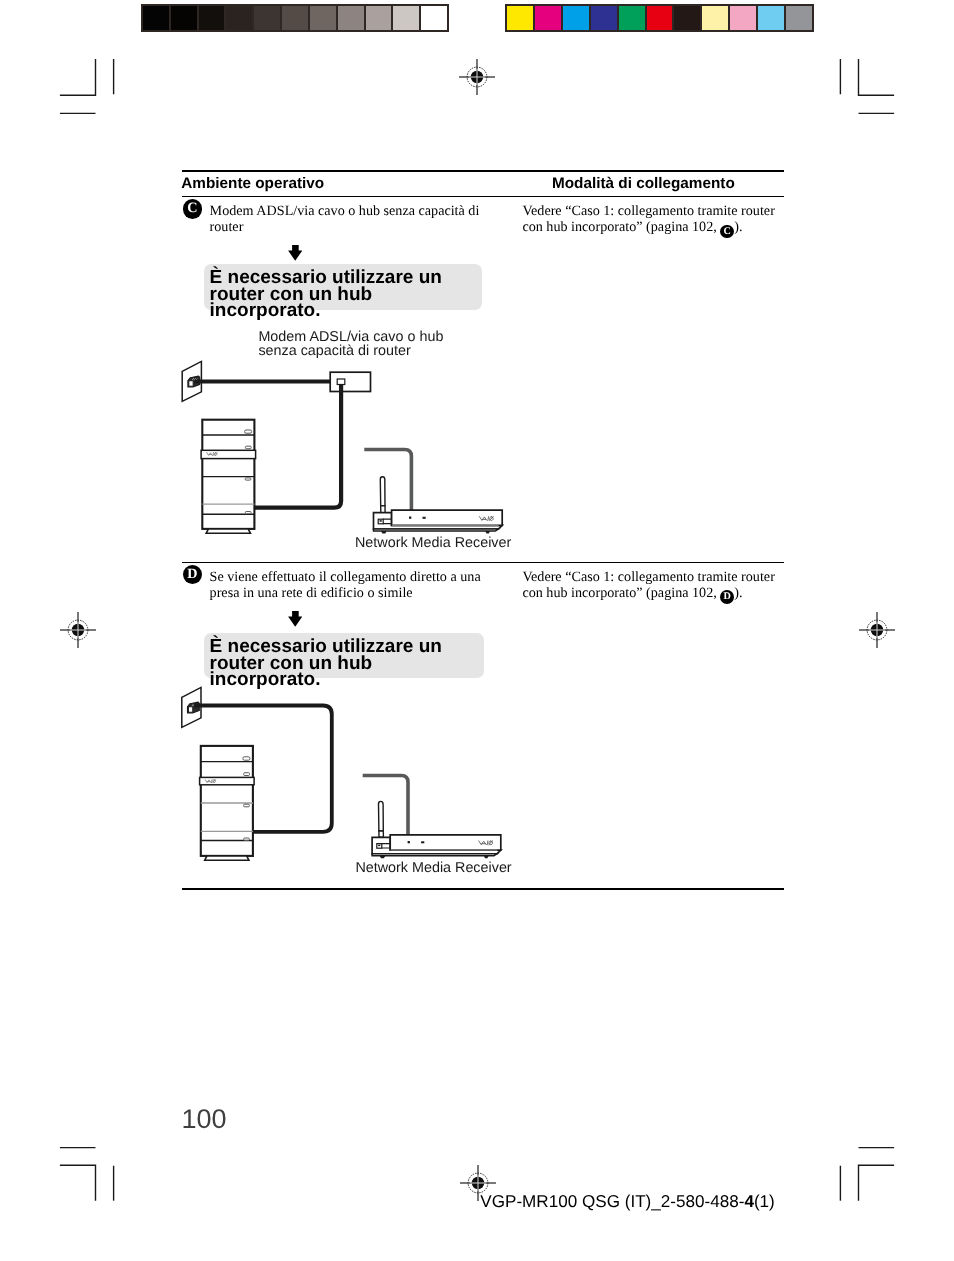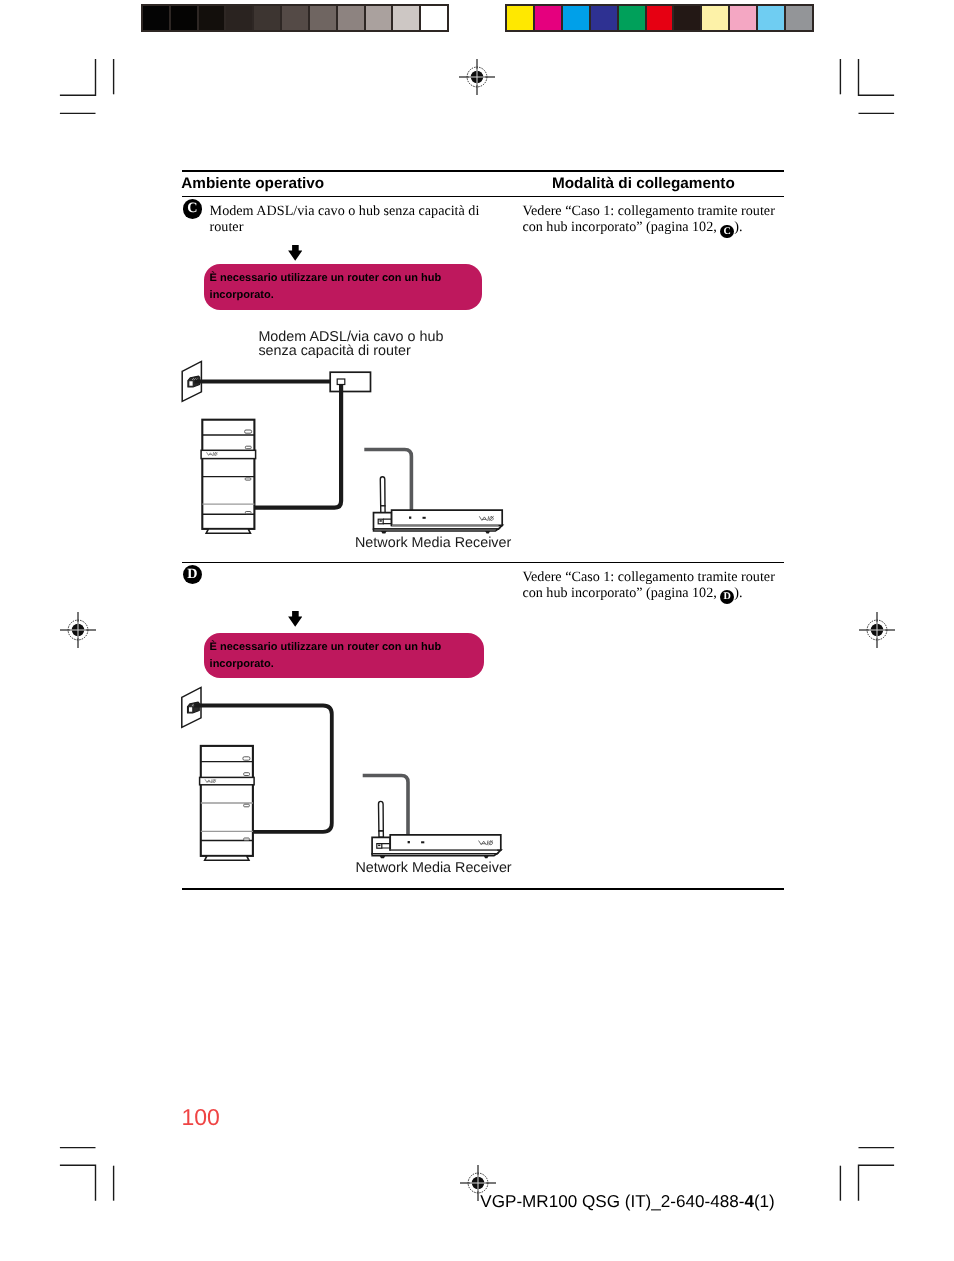--- a/index.html
+++ b/index.html
@@ -12,27 +12,27 @@
   .cbar .cell:last-child{margin-right:0;}
   #gray-bar{left:141px;width:308px;}
   #color-bar{left:505px;width:309px;}
   .reg{position:absolute;}
   
   .rule{position:absolute;background:#000;left:182px;width:602px;height:1.6px;}
   .hdr{position:absolute;font-weight:bold;font-size:15.3px;color:#000;letter-spacing:0;}
   .badge{position:absolute;width:19.5px;height:19.5px;border-radius:50%;background:#000;color:#fff;
          font-family:"Liberation Serif",serif;font-weight:bold;font-size:14.2px;line-height:19.4px;text-align:center;}
   .cellTxt{position:absolute;font-family:"Liberation Serif",serif;font-size:14.15px;line-height:15.9px;color:#000;}
-  .callout{position:absolute;background:#be185d;border-radius:16px;
-           font-family:"Liberation Sans",sans-serif;font-weight:bold;font-size:11px;line-height:16.2px;color:#000;}
+  .callout{position:absolute;background:#e5e5e5;border-radius:7px;
+           font-family:"Liberation Sans",sans-serif;font-weight:bold;font-size:19px;line-height:16.2px;color:#000;}
   .dlabel{position:absolute;font-family:"Liberation Sans",sans-serif;font-size:14.35px;line-height:14.7px;color:#1a1a1a;white-space:nowrap;}
   .ibadge{display:inline-block;width:13.9px;height:13.9px;border-radius:50%;background:#000;color:#fff;
           font-family:"Liberation Serif",serif;font-weight:bold;font-size:10.2px;line-height:14.1px;text-align:center;
           vertical-align:-2.6px;}
-  .pageno{position:absolute;font-family:"Liberation Sans",sans-serif;font-size:23px;color:#ef4444;}
+  .pageno{position:absolute;font-family:"Liberation Sans",sans-serif;font-size:27px;color:#404040;}
   .footcode{position:absolute;font-family:"Liberation Sans",sans-serif;font-size:17.1px;color:#000;white-space:nowrap;}
 </style>
 </head>
 <body>
 
 <div class="page">
 
   <div class="cbar" id="gray-bar">
       <div class="cell" style="background: rgb(4, 4, 4);"></div>
       <div class="cell" style="background: rgb(5, 4, 3);"></div>
@@ -223,20 +223,21 @@
         <path d="M313.4 161.7 a1.85 1.85 0 1 0 0.02 0 M311.5 165.3 l3.9 -3.8"></path>
       </g>
 
       <path d="M203.0 176.1 h5.7 l-1.4 2.4 h-2.9 Z" fill="#1a1a1a"></path>
       <path d="M307.2 176.1 h4.9 l-1.3 2.4 h-2.3 Z" fill="#1a1a1a"></path>
     </g>
   </svg>
   <div class="dlabel" id="lbl-modem" style="left:258.4px;top:329.5px;width:188px;white-space:normal">Modem ADSL/via cavo o hub senza capacità di router</div>
 
   <div class="badge" style="left:182.5px;top:564.6px">D</div>
+  <div class="cellTxt" style="left:209.6px;top:569.6px;width:290px">Se viene effettuato il collegamento diretto a una presa in una rete di edificio o simile</div>
   <div class="cellTxt" style="left:522.4px;top:569.6px;width:266px"><span>Vedere “Caso 1: collegamento tramite router con hub incorporato” (pagina 102, </span><span class="ibadge">D</span><span>).</span></div>
 
   <svg class="reg" style="left:287.8px;top:611.2px" width="14.4" height="15.9" viewBox="0 0 14.4 15.9">
     <path d="M4.1 0 H10.7 V5.6 H14.3 L7.2 15.7 L0.1 5.6 H4.1 Z" fill="#000"></path>
   </svg>
   <div class="callout" style="left:203.9px;top:632.7px;width:280.1px;height:45.1px;padding:6.8px 0 0 5.7px;box-sizing:border-box">È necessario utilizzare un router con un hub incorporato.</div>
 
   <svg class="reg" id="diagram-d" style="left:176.2px;top:681.2px" width="340" height="200" viewBox="0 0 340 200">
     <g fill="none" stroke="#1a1a1a" stroke-width="1.5" stroke-linejoin="miter">
       <path d="M5.8 16.3 L25.0 6.4 L25.0 36.9 L5.8 46.3 Z"></path>
@@ -298,15 +299,15 @@
         <path d="M314.7 160.0 a1.85 1.85 0 1 0 0.02 0 M312.8 163.6 l3.9 -3.8"></path>
       </g>
       <path d="M203.6 174.8 h5.7 l-1.4 2.4 h-2.9 Z" fill="#1a1a1a"></path>
       <path d="M307.8 174.8 h4.9 l-1.3 2.4 h-2.3 Z" fill="#1a1a1a"></path>
     </g>
   </svg>
   <div class="dlabel" style="left:355.4px;top:860.9px">Network Media Receiver</div>
   <div class="dlabel" style="left:355.0px;top:535.5px">Network Media Receiver</div>
 
   <div class="pageno" style="left:181.4px;top:1104.4px">100</div>
-  <div class="footcode" style="left:480.3px;top:1192.4px"><span>VGP-MR100 QSG (IT)_2-640-488-</span><b>4</b><span>(1)</span></div>
+  <div class="footcode" style="left:480.3px;top:1192.4px"><span>VGP-MR100 QSG (IT)_2-580-488-</span><b>4</b><span>(1)</span></div>
 
 </div>
 
 </body></html>

